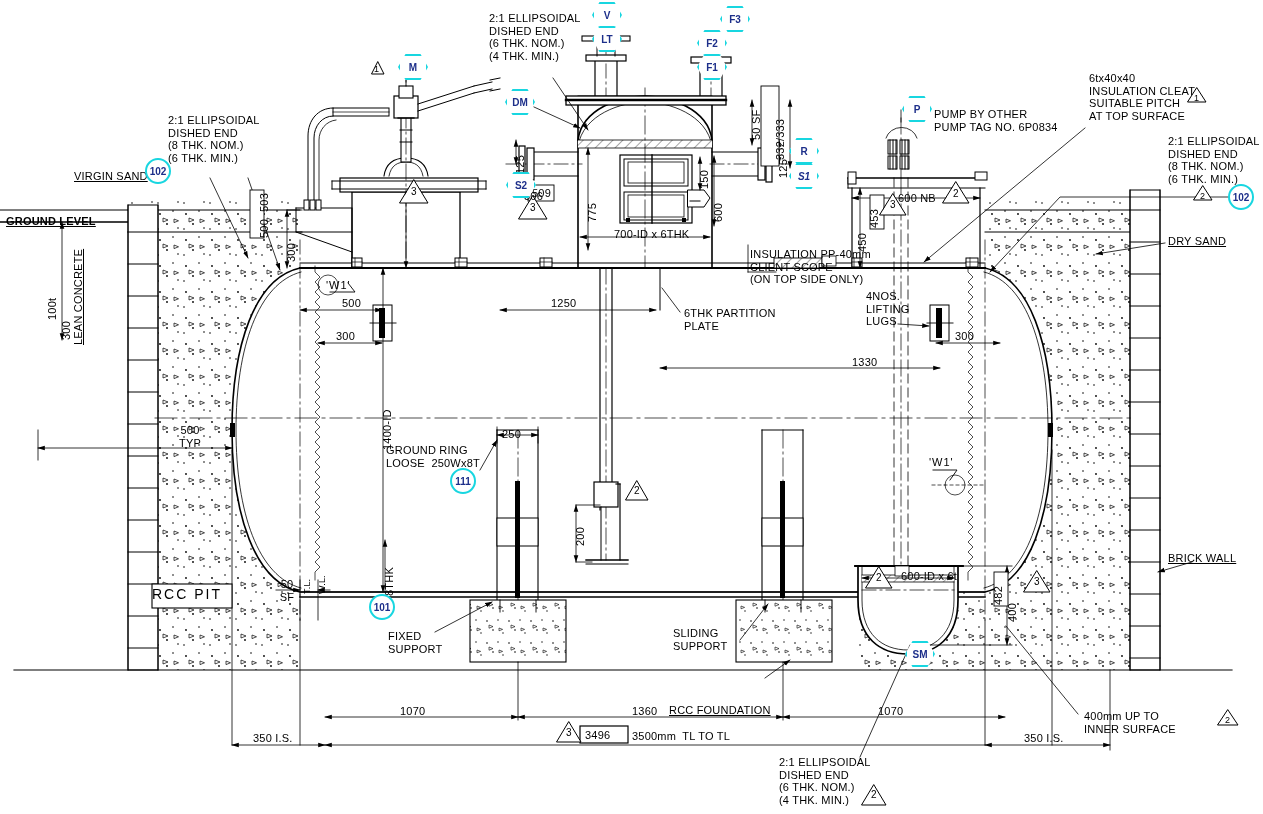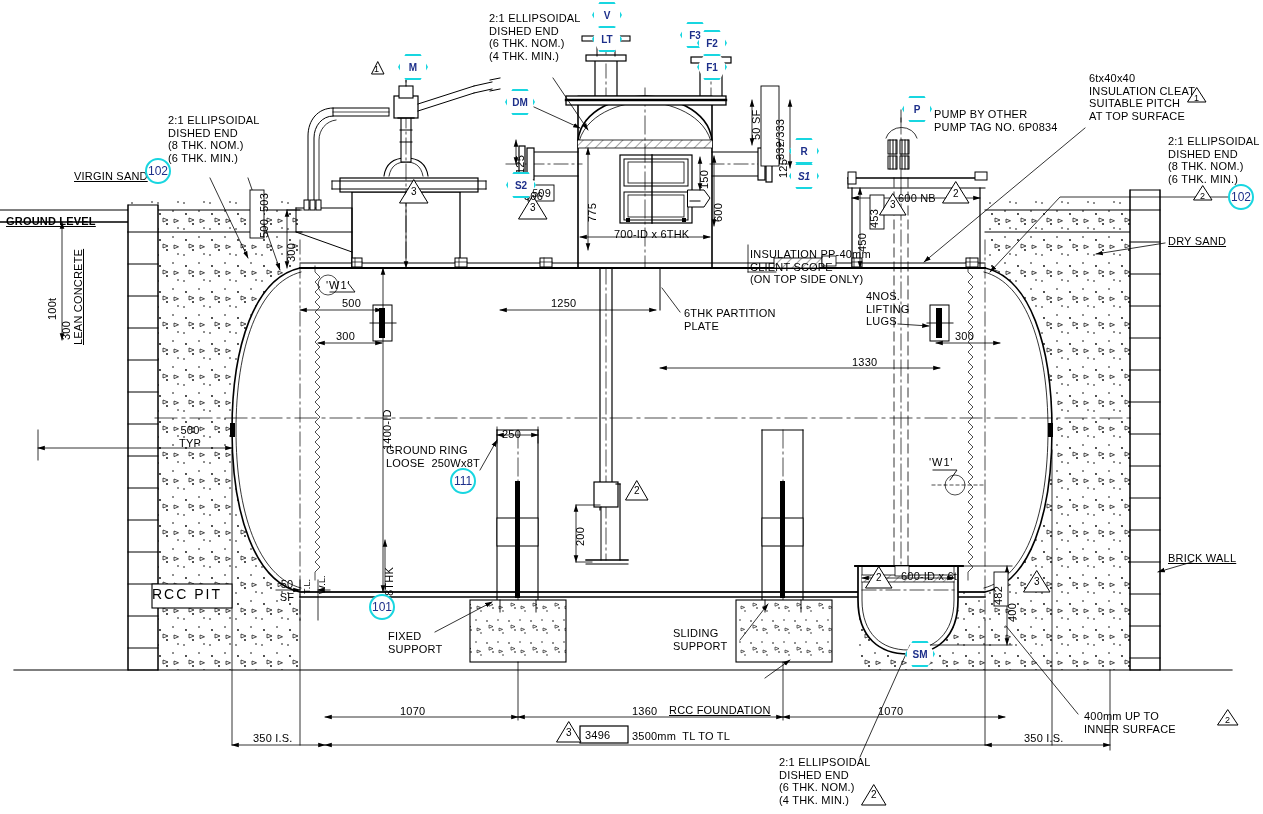--- a/index.html
+++ b/index.html
@@ -6,21 +6,21 @@
   body{font-family:"Liberation Sans",sans-serif;}
   #stage{position:relative;width:1263px;height:814px;background:#fff;overflow:hidden;}
   #stage svg{position:absolute;left:0;top:0;}
   .lbl{position:absolute;font-family:"Liberation Sans",sans-serif;font-size:11px;color:#000;
        line-height:12.5px;white-space:pre;letter-spacing:0.2px;}
   .lbl.u{text-decoration:underline;}
   .sm{font-size:10px;}
   .xs{font-size:9px;}
   .vert{transform-origin:0 0;transform:rotate(-90deg);}
   .tagc{position:absolute;width:26px;height:26px;border-radius:50%;border:2px solid #18d6e0;
-        box-sizing:border-box;background:#fff;color:#1d2f8a;font-size:12px;font-weight:normal;
+        box-sizing:border-box;background:#fff;color:#1d2f8a;font-size:10px;font-weight:bold;
         display:flex;align-items:center;justify-content:center;font-family:"Liberation Sans",sans-serif;}
   .taghex{position:absolute;width:30px;height:26px;background:#fff;border:2px solid #18d6e0;
         box-sizing:border-box;color:#1d2f8a;font-size:10px;font-weight:bold;
         display:flex;align-items:center;justify-content:center;
         clip-path:polygon(25% 0,75% 0,100% 50%,75% 100%,25% 100%,0 50%);
         font-family:"Liberation Sans",sans-serif;}
 </style>
 </head>
 <body>
 
@@ -614,21 +614,21 @@
 INNER SURFACE</div>
 
 <div class="tagc" style="left:145px;top:158px;">102</div>
 <div class="tagc" style="left:1228px;top:184px;">102</div>
 <div class="tagc" style="left:406px;top:468px;margin-left:44px;">111</div>
 <div class="tagc" style="left:369px;top:594px;">101</div>
 
 <div class="taghex" style="left:398px;top:54px;">M</div>
 <div class="taghex" style="left:592px;top:2px;">V</div>
 <div class="taghex" style="left:592px;top:26px;">LT</div>
-<div class="taghex" style="left:680px;top:6px;margin-top:16px;">F3</div>
+<div class="taghex" style="left:720px;top:6px;">F3</div>
 <div class="taghex" style="left:697px;top:30px;">F2</div>
 <div class="taghex" style="left:697px;top:54px;">F1</div>
 <div class="taghex" style="left:505px;top:89px;">DM</div>
 <div class="taghex" style="left:506px;top:172px;">S2</div>
 <div class="taghex" style="left:789px;top:138px;">R</div>
 <div class="taghex" style="left:789px;top:163px;font-style:italic;">S1</div>
 <div class="taghex" style="left:902px;top:96px;">P</div>
 <div class="taghex" style="left:905px;top:641px;">SM</div>
 
 <div class="lbl xs" style="left:374px;top:63px;">1</div>

